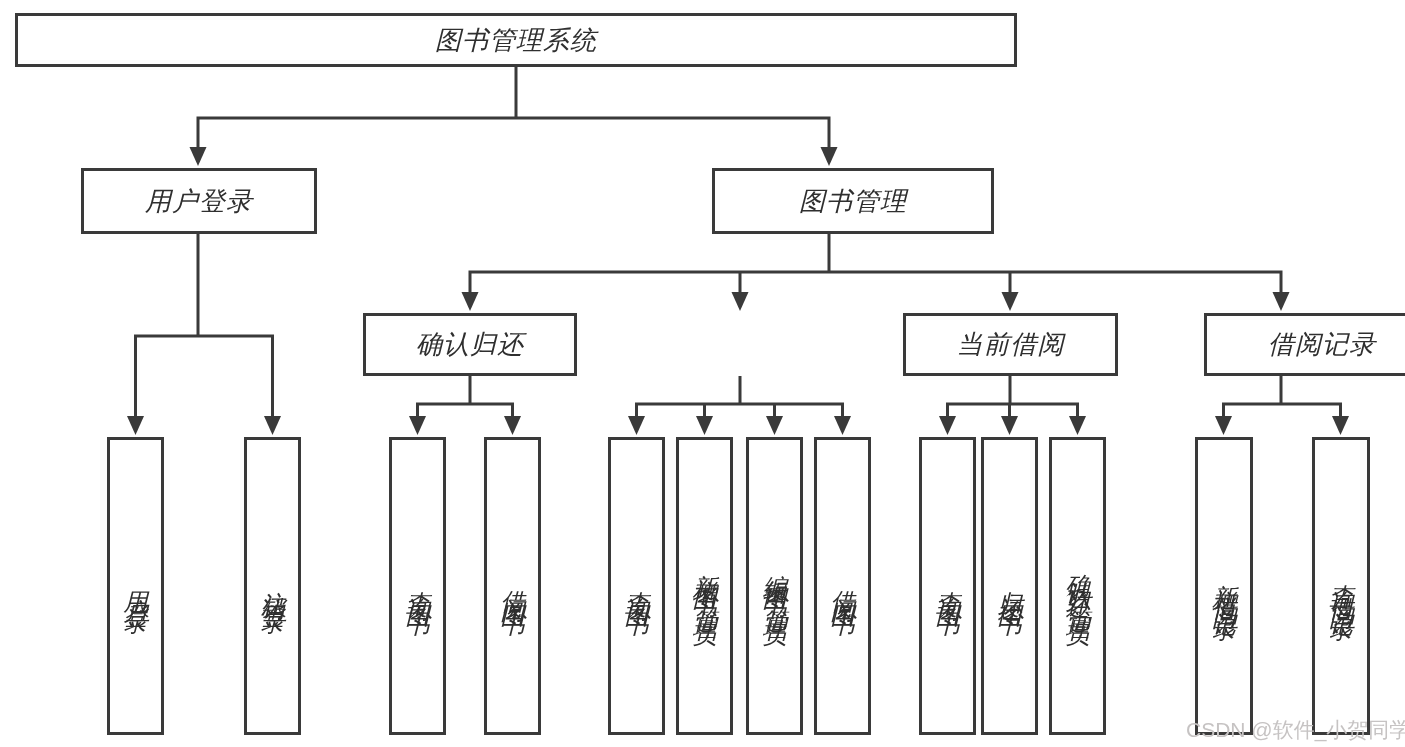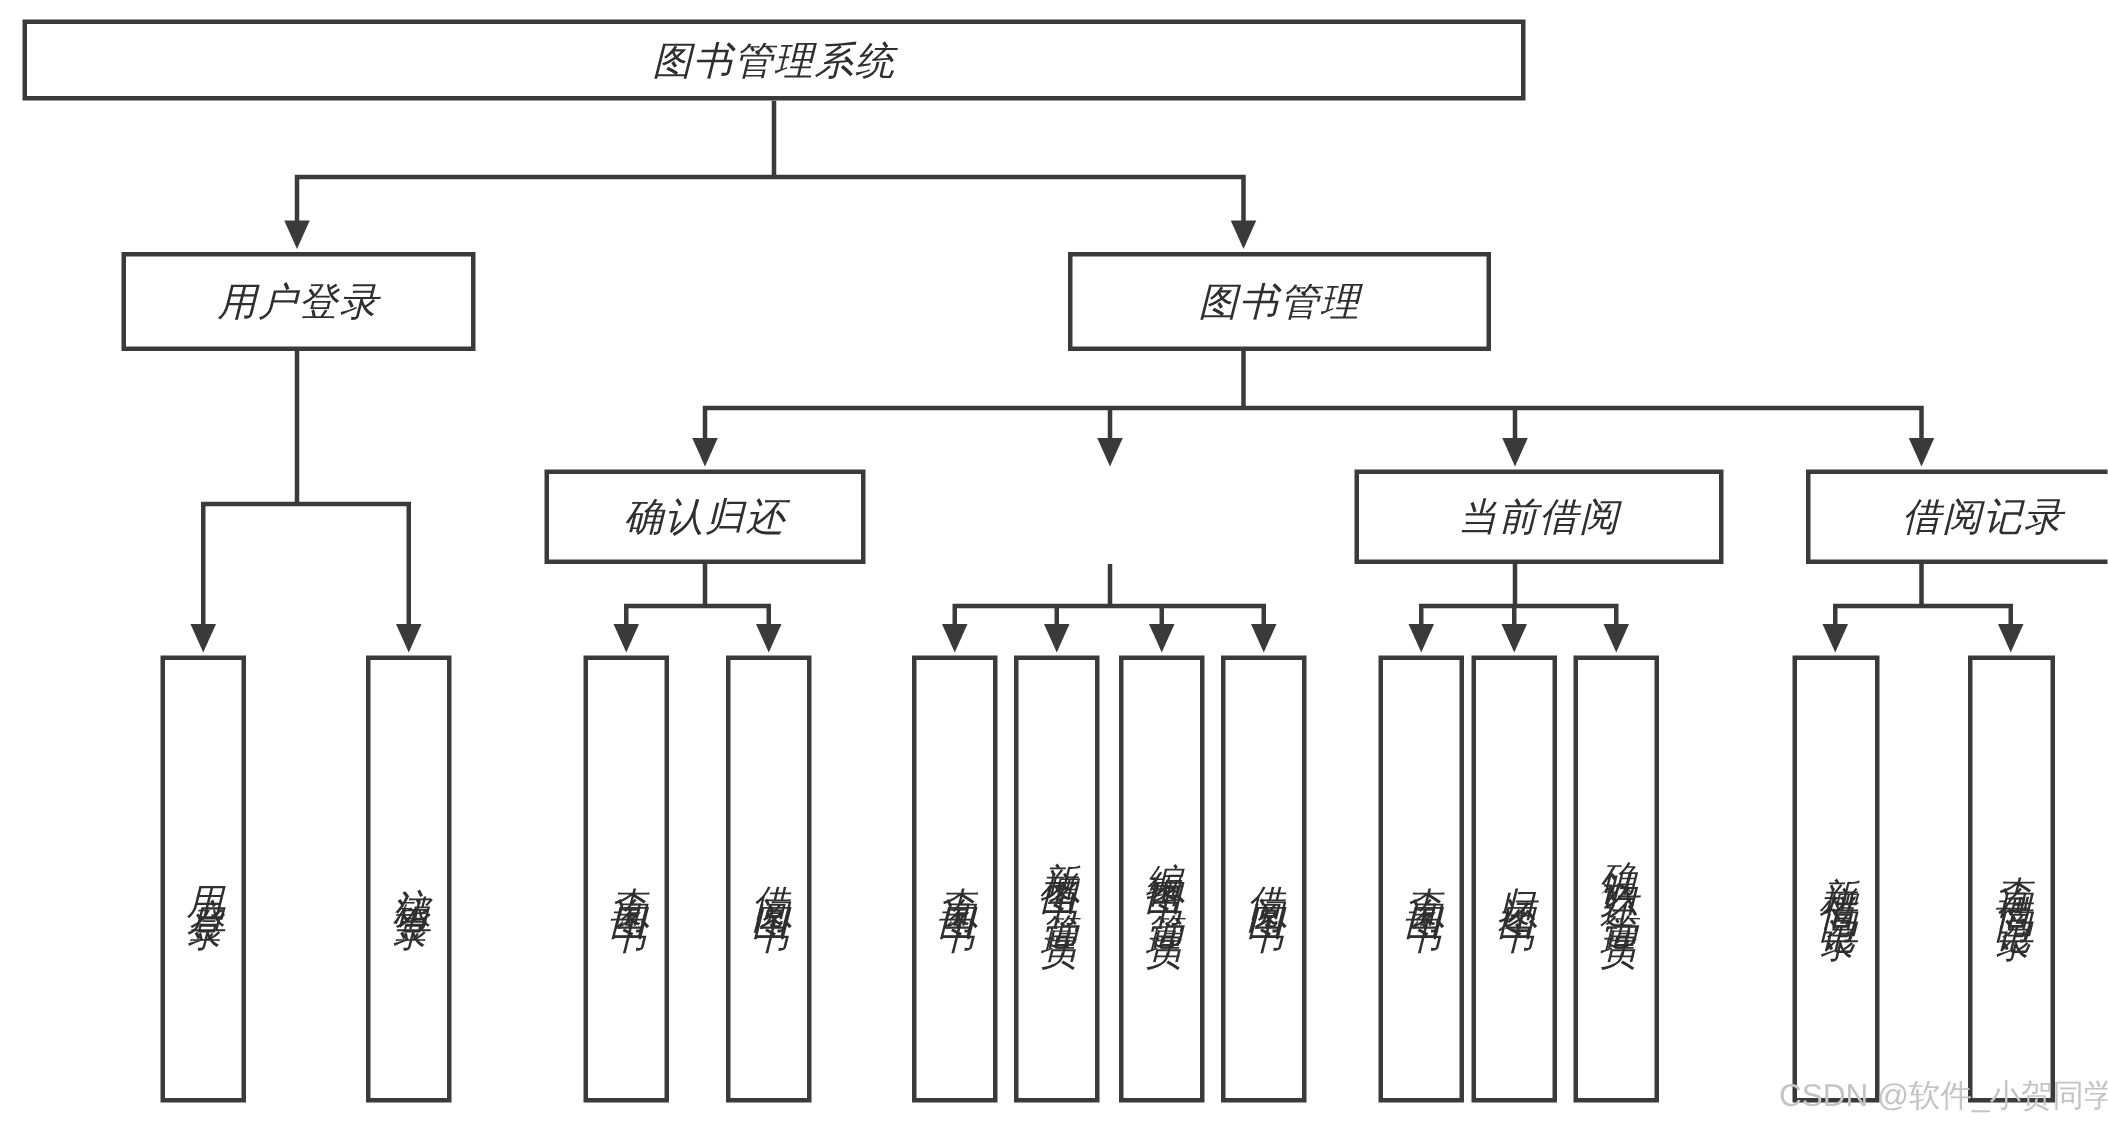--- a/index.html
+++ b/index.html
@@ -118,21 +118,21 @@
   <div class="node h-node" style="left:81px; top:168px; width:236px; height:66px;">
     <span>用户登录</span>
   </div>
   <div class="node h-node" style="left:712px; top:168px; width:282px; height:66px;">
     <span>图书管理</span>
   </div>
 
   <div class="node h-node" style="left:363px; top:313px; width:214px; height:63px;">
     <span>确认归还</span>
   </div>
-  <div class="node h-node" style="left:903px; top:313px; width:246px; height:63px;">
+  <div class="node h-node" style="left:903px; top:313px; width:215px; height:63px;">
     <span>当前借阅</span>
   </div>
   <div class="node h-node" style="left:1204px; top:313px; width:236px; height:63px;">
     <span>借阅记录</span>
   </div>
 
   <div class="node v-node" style="left:107px; top:437px; width:57px; height:298px;">
     <span class="vtext">用户登录</span>
   </div>
   <div class="node v-node" style="left:244px; top:437px; width:57px; height:298px;">

